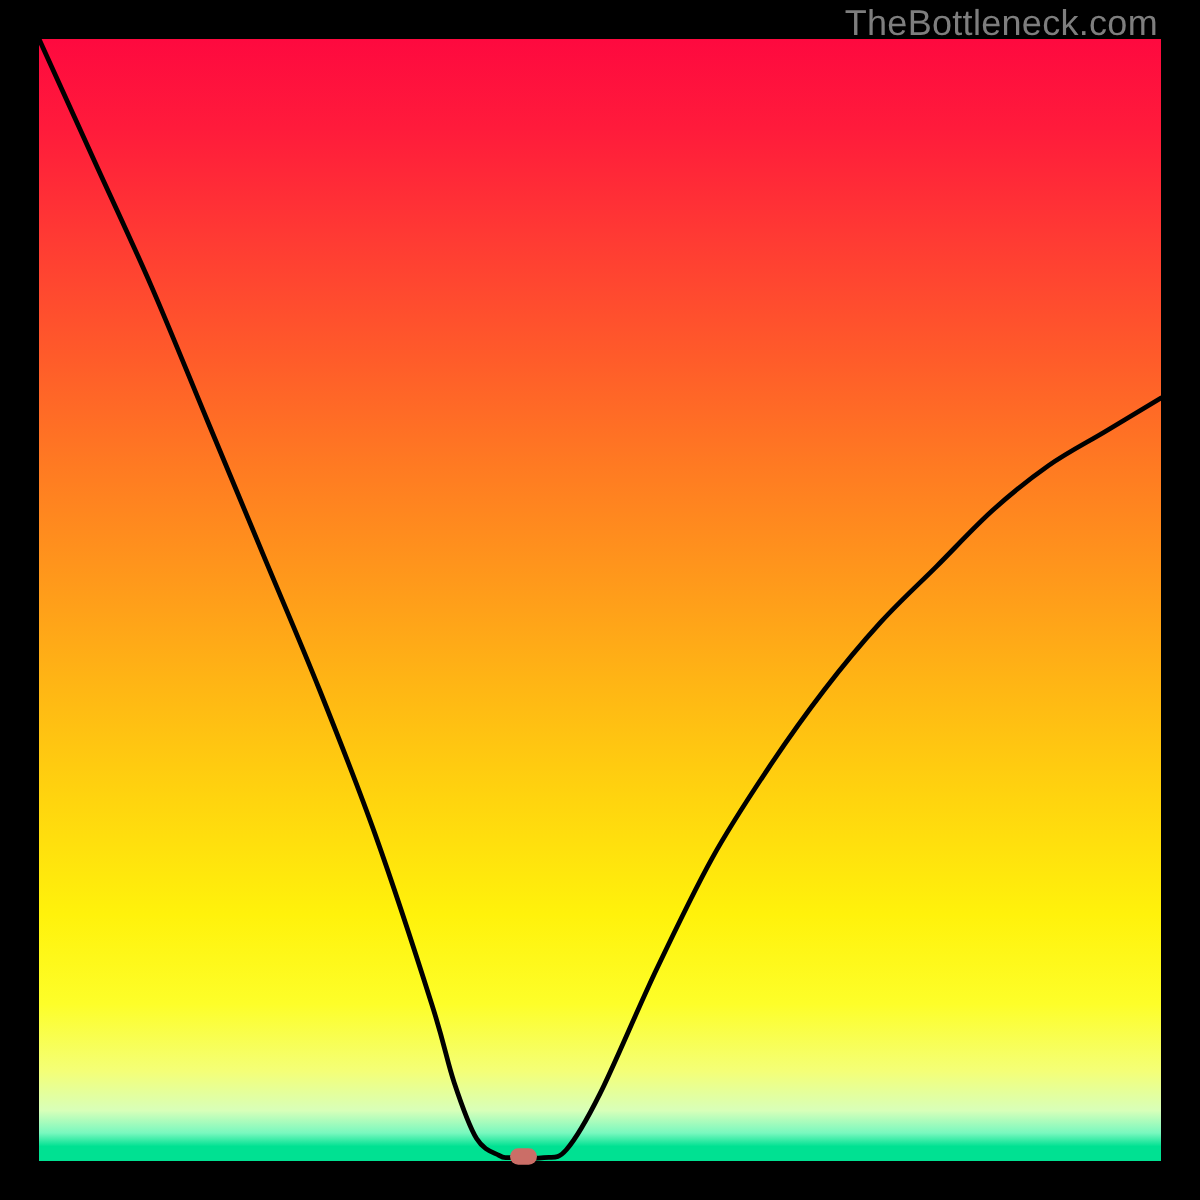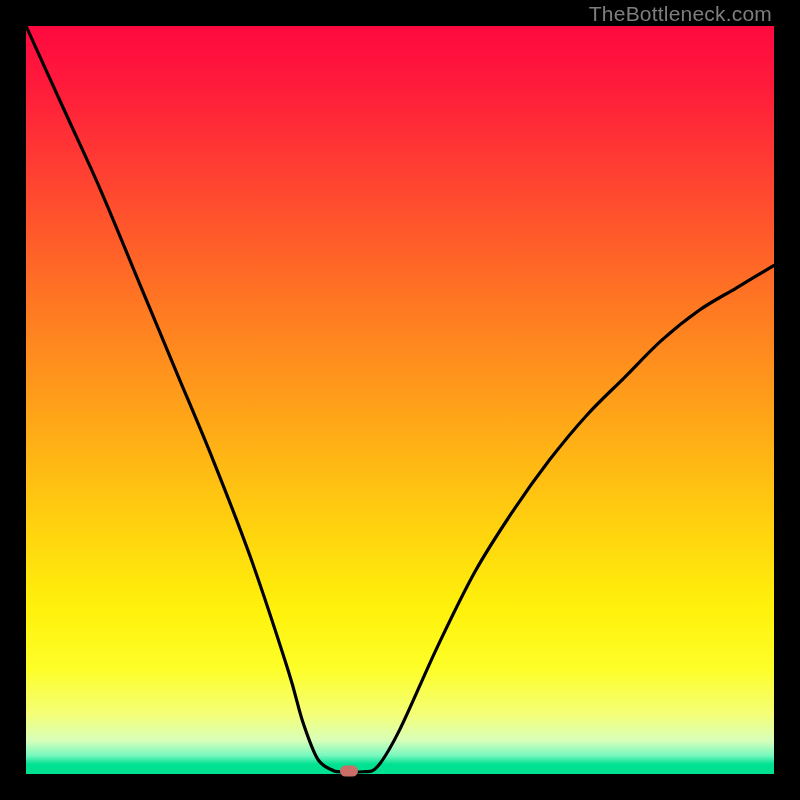--- a/index.html
+++ b/index.html
@@ -39,21 +39,21 @@
       #79f8bf 97.5%,
       #00e192 98.7%,
       #00e192 100%
     );
   }
   .watermark {
     position: absolute;
     top: 2px;
     right: 28px;
     color: #7e7e7e;
-    font-size: 21px;
+    font-size: 24px;
     font-weight: 500;
     letter-spacing: 0.2px;
   }
   svg.curve {
     position: absolute;
     left: 0;
     top: 0;
     width: 748px;
     height: 748px;
   }

